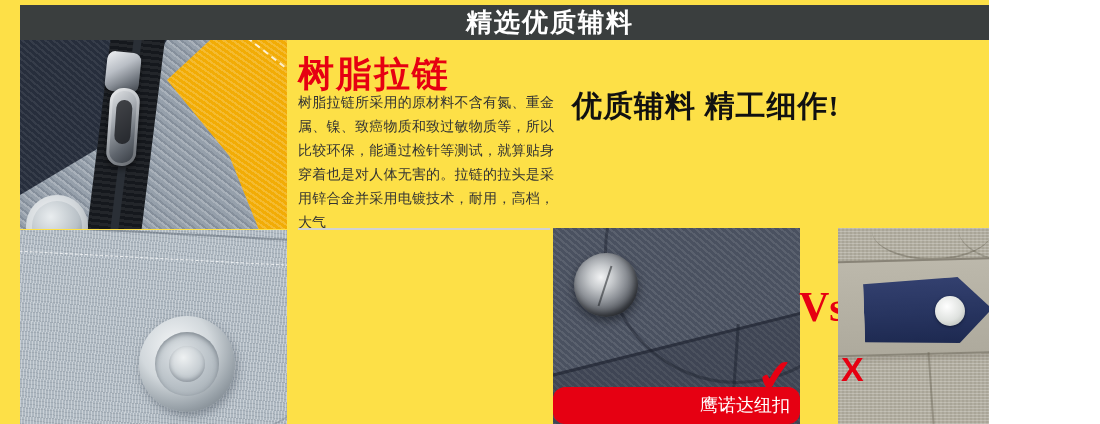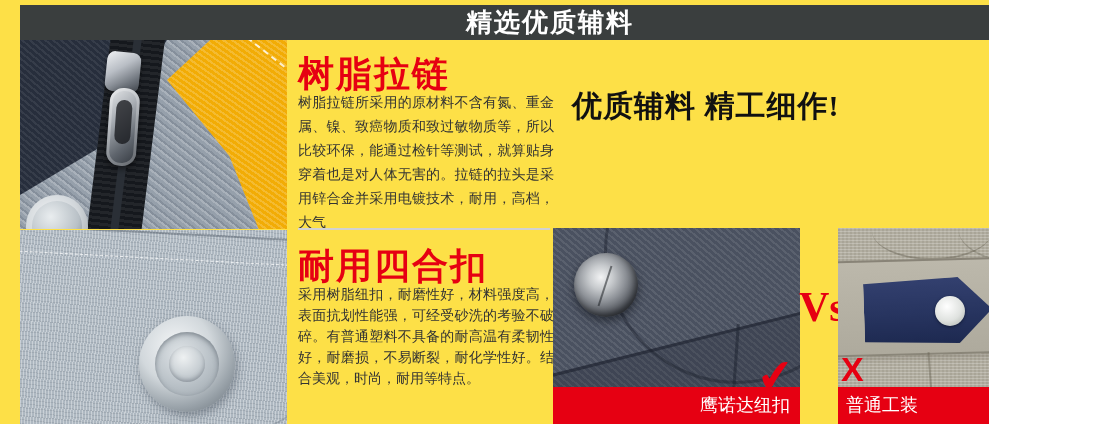--- a/index.html
+++ b/index.html
@@ -101,21 +101,21 @@
      clip-path:polygon(0 6%,74% 0,100% 50%,74% 100%,0 94%);
      background:linear-gradient(180deg,#33406f 0%,#27345f 55%,#1d2950 100%);
      filter:drop-shadow(2px 3px 3px rgba(60,55,45,.5));}
   .pk-snap{position:absolute;left:97px;top:68px;width:30px;height:30px;border-radius:50%;
      background:radial-gradient(circle at 40% 35%,#ffffff,#dfe2df 55%,#b7bcb7 88%);
      box-shadow:0 1px 3px rgba(10,15,30,.6);}
 
   
   .red-bar{position:absolute;left:0;right:0;bottom:0;height:37px;background:#e60012;color:#fff;
      font-family:"Liberation Serif","DejaVu Serif",serif;font-size:18px;line-height:37px;}
-  .bar-right{text-align:right;padding-right:10px;}
+  .bar-right{text-align:right;padding-right:10px;border-radius:12px;}
   .bar-left{text-align:left;padding-left:8px;}
   .check-mark{position:absolute;right:6px;bottom:26px;color:#e60012;font-size:44px;font-weight:bold;
      line-height:1;transform:rotate(-6deg);z-index:3;}
   .cross-mark{position:absolute;left:3px;bottom:38px;color:#e60012;font-size:34px;font-weight:bold;
      line-height:1;z-index:3;}
   .vs{position:absolute;left:799px;top:286px;width:40px;text-align:center;color:#e60012;font-size:42px;
       font-weight:bold;line-height:1;font-family:"Liberation Serif","DejaVu Serif",serif;}
 </style>
 </head>
 <body>
@@ -144,22 +144,20 @@
 
   <div class="divider"></div>
 
   <div class="photo ph-snap">
     <div class="ps-tex"></div>
     <div class="ps-seam"></div>
     <div class="ps-seam2"></div>
     <div class="ps-btn"></div>
   </div>
 
-  <div class="red-heading" style="top:242px;">耐用四合扣</div>
-  <div class="body-text" style="top:284px;line-height:21px;">采用树脂纽扣，耐磨性好，材料强度高，表面抗划性能强，可经受砂洗的考验不破碎。有普通塑料不具备的耐高温有柔韧性好，耐磨损，不易断裂，耐化学性好。结合美观，时尚，耐用等特点。</div>
 
   <div class="photo ph-navy">
     <div class="pn-tex"></div>
     <div class="pn-curve"></div>
     <div class="pn-flap"></div>
     <div class="pn-vseam"></div>
     <div class="pn-btn"></div>
     <div class="red-bar bar-right">
       <span>鹰诺达纽扣</span>
     </div>
@@ -170,19 +168,16 @@
 
   <div class="photo ph-khaki">
     <div class="pk-tex"></div>
     <div class="pk-wr1"></div>
     <div class="pk-wr2"></div>
     <div class="pk-band"></div>
     <div class="pk-vseam1"></div>
     <div class="pk-vseam2"></div>
     <div class="pk-tab"></div>
     <div class="pk-snap"></div>
-    <div class="red-bar bar-left">
-      <span>普通工装</span>
-    </div>
     <div class="cross-mark">X</div>
   </div>
 
 </div>
 
 </body></html>

